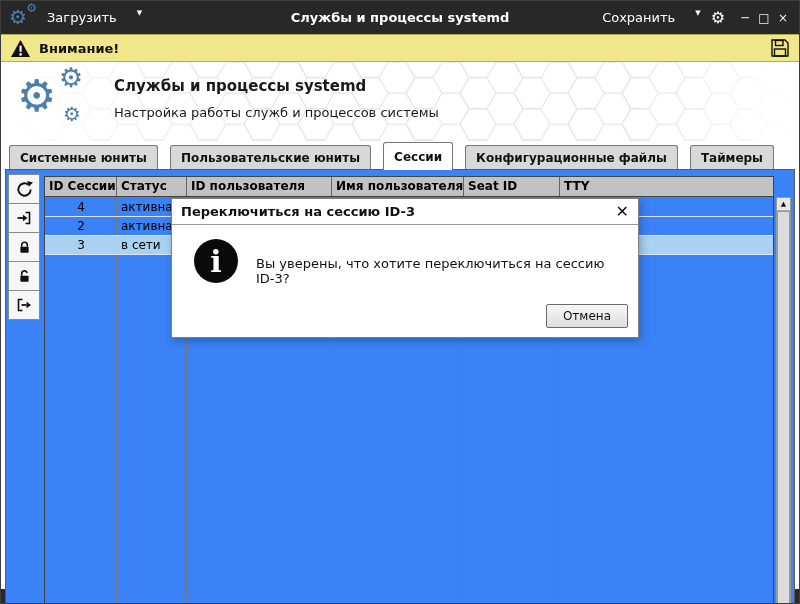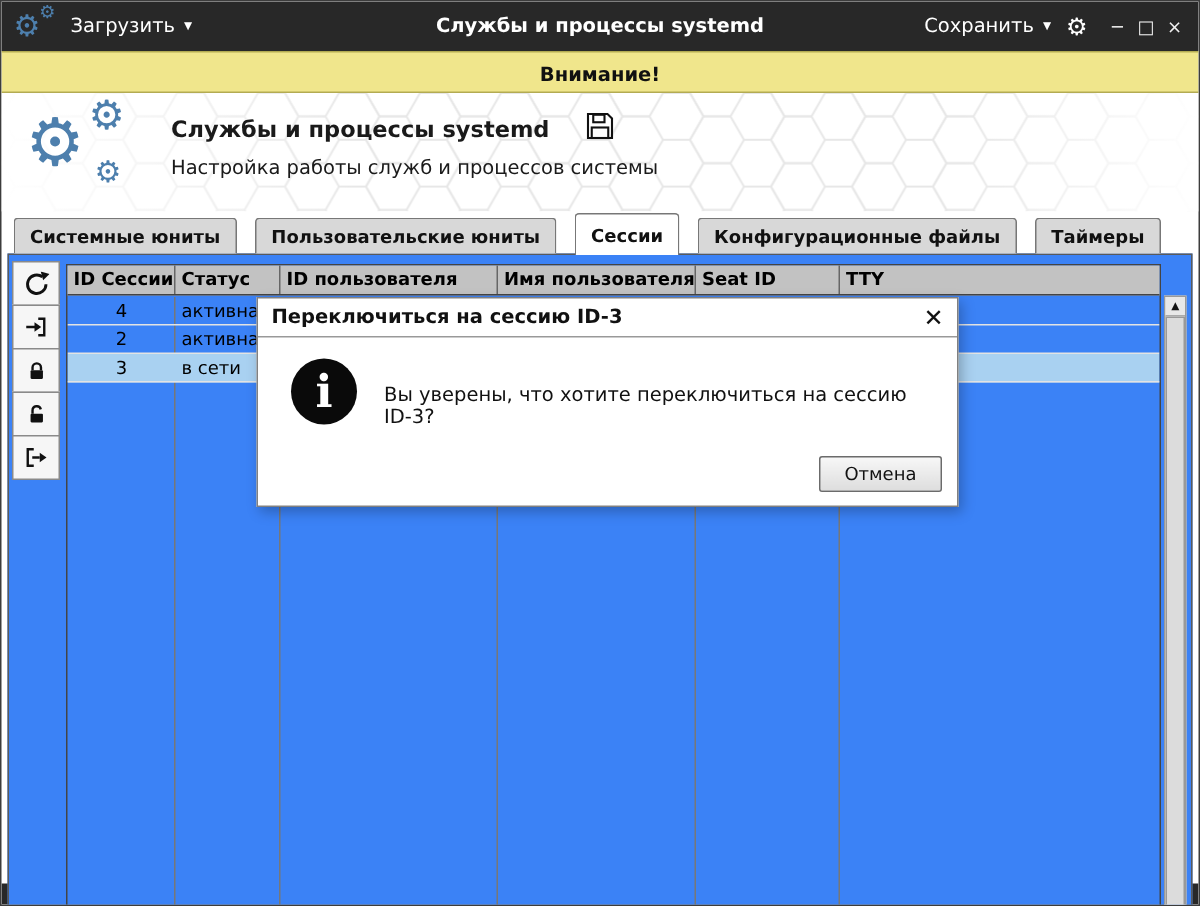--- a/index.html
+++ b/index.html
@@ -14,31 +14,31 @@
               display:flex; align-items:center; padding:0 8px; z-index:5; }
   .tb-left, .tb-right { display:flex; align-items:center; gap:10px; z-index:2; }
   .tb-right { margin-left:auto; }
   .tb-title { position:absolute; left:0; right:0; text-align:center;
               font-weight:bold; font-size:13px; pointer-events:none; }
   .app-gears { position:relative; width:28px; height:26px;
                color:var(--accent-blue,#5d8fc0); }
   .app-gears .g-big { position:absolute; left:0; top:-1px; font-size:20px; line-height:26px; }
   .app-gears .g-small { position:absolute; right:0; top:-4px; font-size:12px; }
   .tb-menu { background:none; border:none; color:#fff; cursor:pointer;
-             font:13px "DejaVu Sans",sans-serif; display:flex; align-items:center; gap:6px; }
+             font:13px "DejaVu Sans",sans-serif; display:flex; gap:20px; }
   .caret { font-size:7px; line-height:1; }
   .tb-gear { font-size:16px; cursor:pointer; }
   .winbtns { display:flex; gap:3px; margin-left:2px; }
   .winbtn { width:16px; text-align:center; font-size:12px; cursor:pointer; color:#f0f0f0; }
 
   
   .warnbar { position:absolute; top:33px; left:0; right:0; height:28px;
              background:var(--warning-bg,#f0e68c);
              border-top:1px solid #b3ab52; border-bottom:1px solid #b3ab52;
-             display:flex; align-items:center; gap:8px; padding:0 9px; z-index:4;flex-direction:column; }
+             display:flex; align-items:center; gap:8px; padding:10px 9px; z-index:4; }
   .warn-label { font-size:13px; font-weight:bold; color:#111; }
   .warn-spacer { flex:1; }
   .warn-save { cursor:pointer; display:flex; }
 
   
   .app-header { position:absolute; top:61px; left:0; right:0; height:79px; background:#fff; overflow:hidden; }
   .hexbg { position:absolute; inset:0; width:100%; height:100%; }
   .hexfade { position:absolute; inset:0;
              background:linear-gradient(90deg,#fff 0%,rgba(255,255,255,0) 30%,rgba(255,255,255,0) 80%,#fff 100%); }
   .logo-gears { position:absolute; left:16px; top:6px; width:78px; height:68px;

